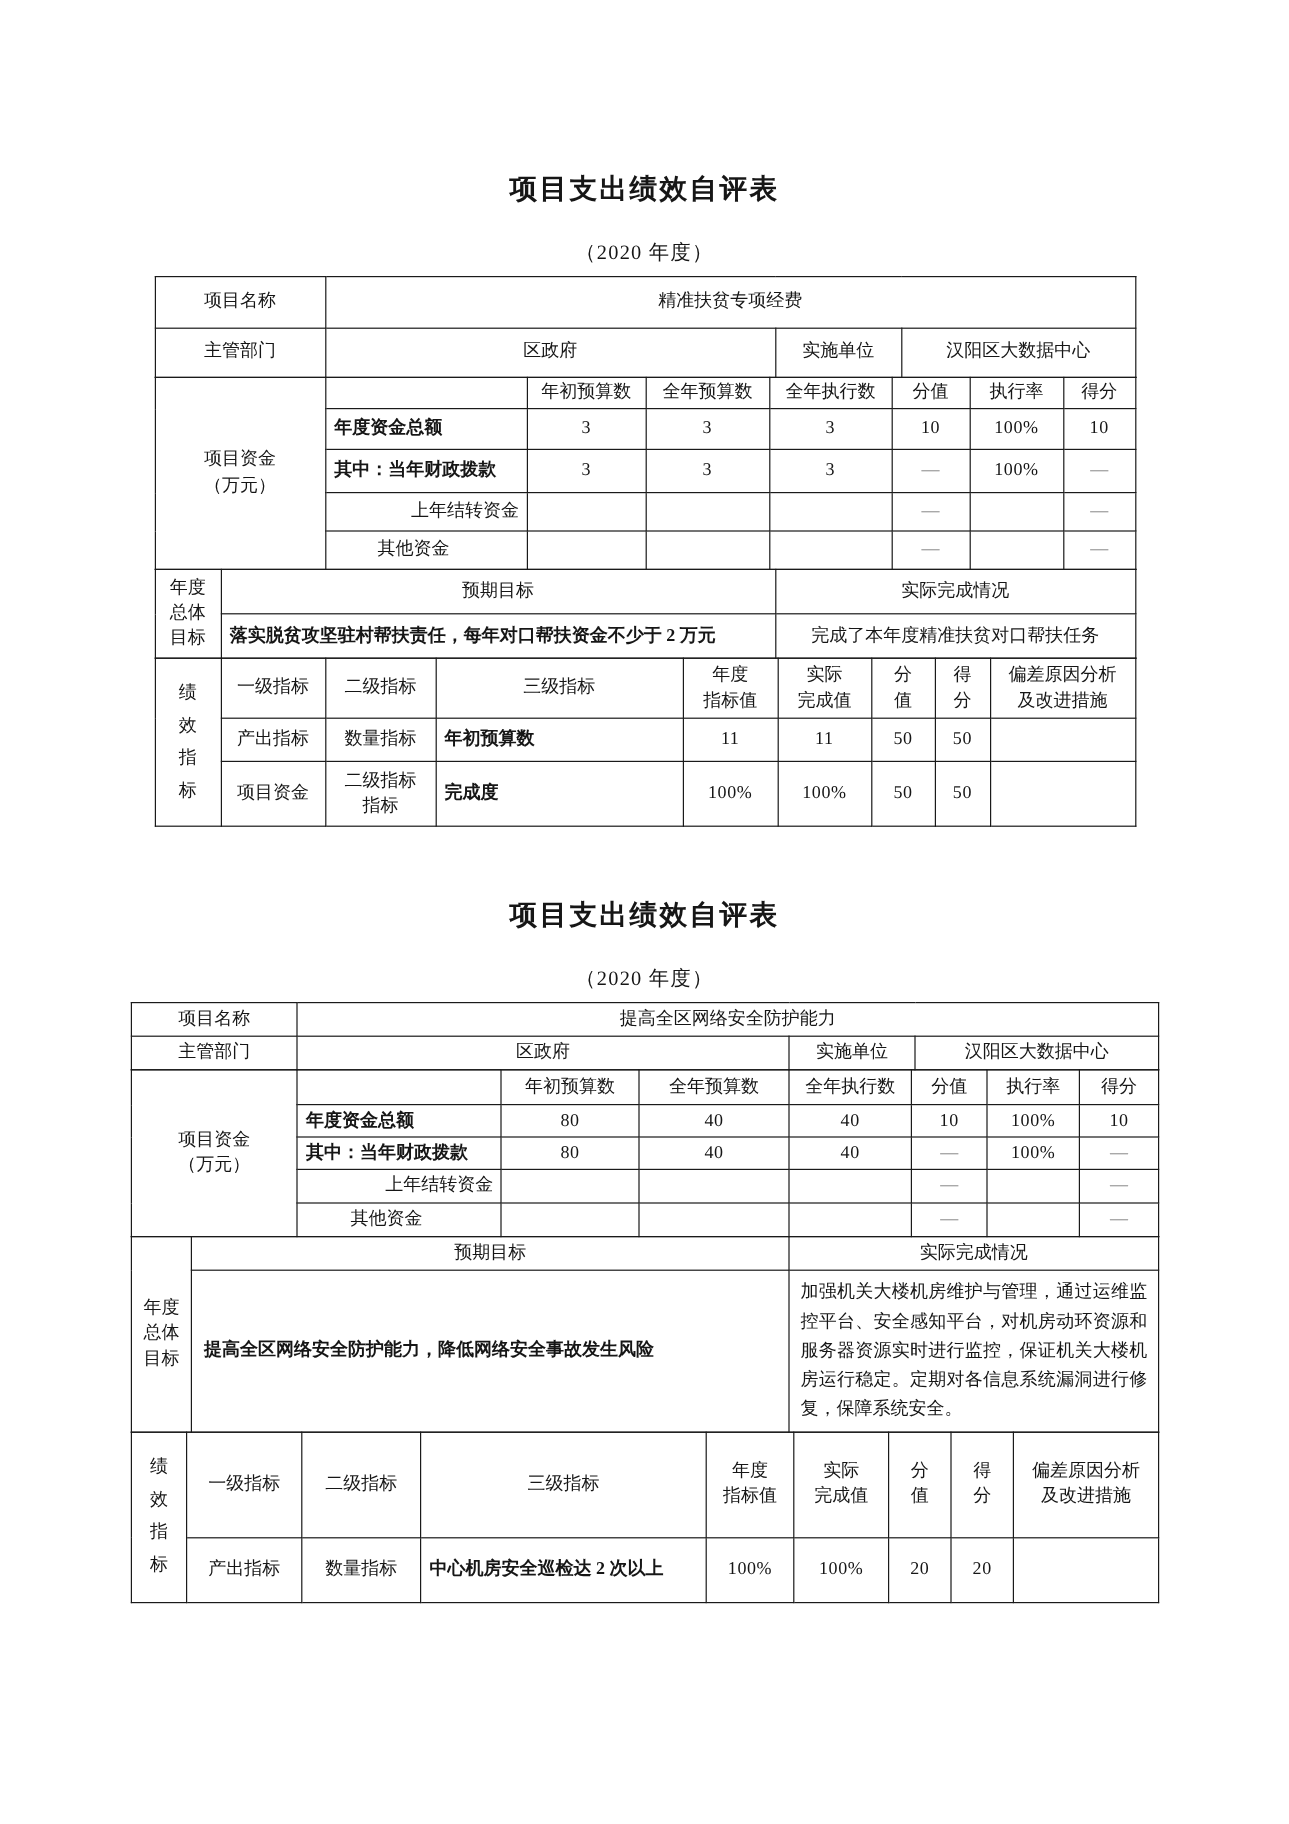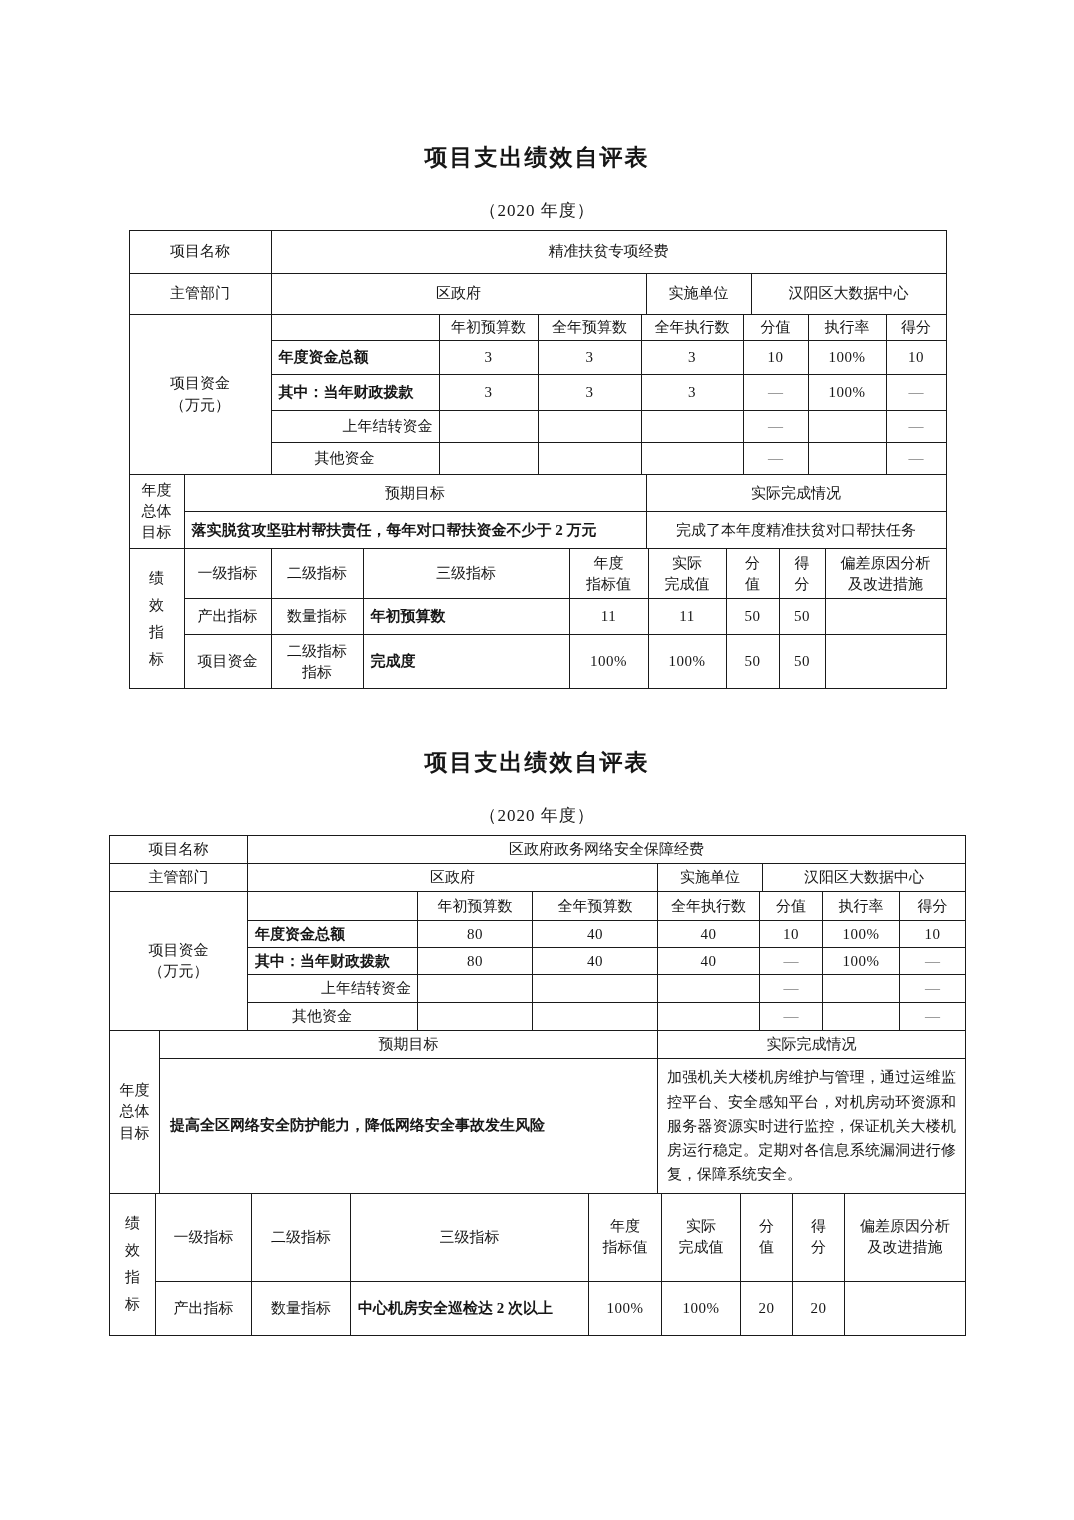--- a/index.html
+++ b/index.html
@@ -223,21 +223,21 @@
     <table class="sec">
       <colgroup>
           <col style="width:138px">
           <col style="width:410px">
           <col style="width:105px">
           <col style="width:203px">
         </colgroup>
       <tbody>
           <tr style="height:28px">
         <td>项目名称</td>
-        <td colspan="3">区政府政务网络安全保障经费</td>
+        <td colspan="3">提高全区网络安全防护能力</td>
       </tr>
       <tr style="height:28px">
         <td>主管部门</td>
         <td>区政府</td>
         <td>实施单位</td>
         <td>汉阳区大数据中心</td>
       </tr>
     </tbody>
       </table>
 

